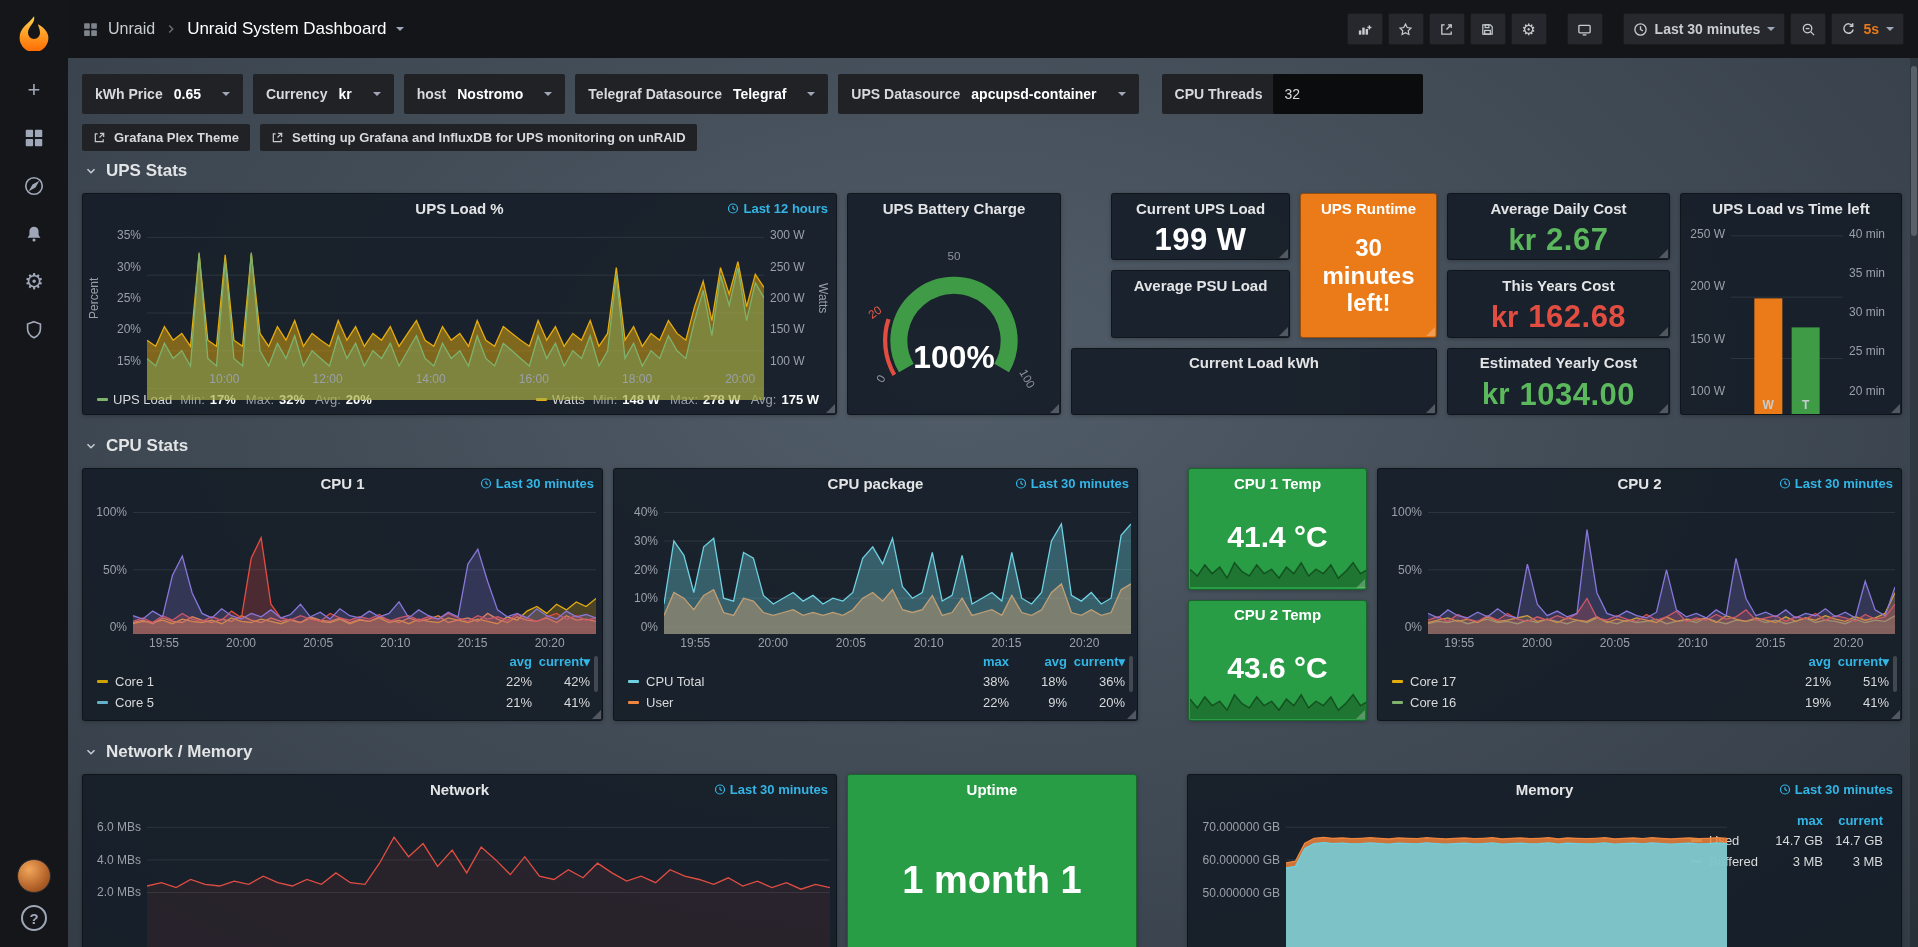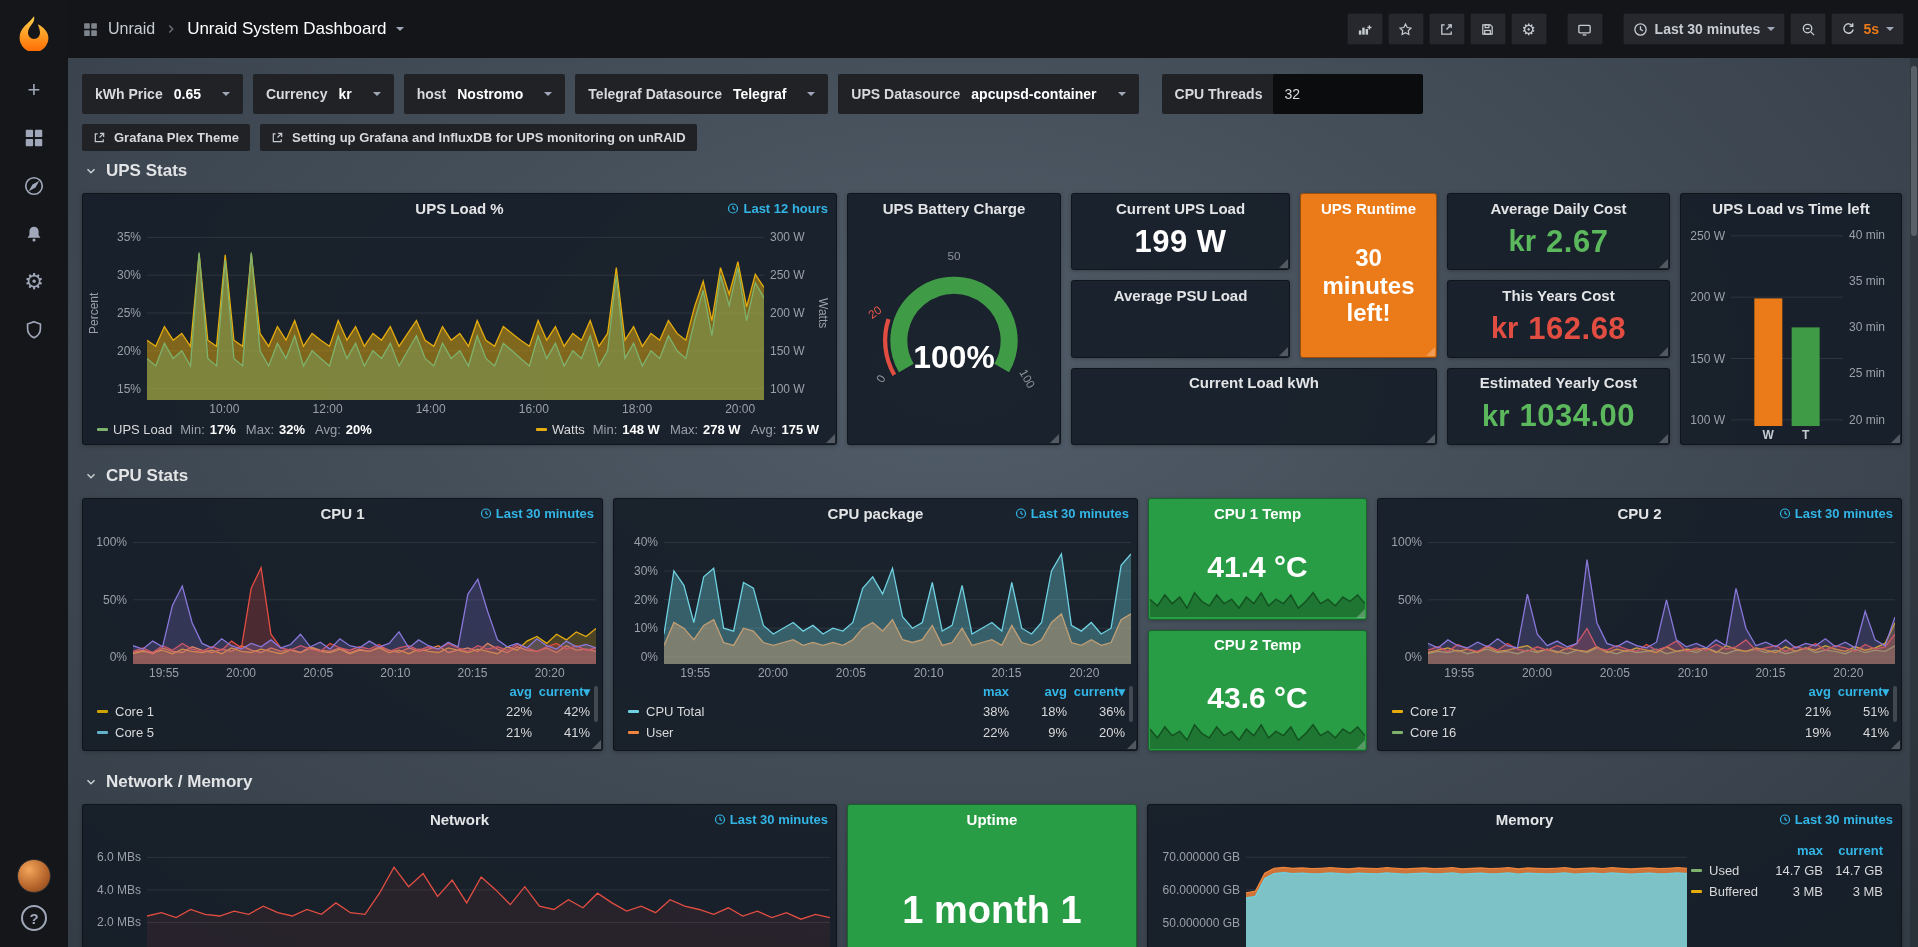--- a/index.html
+++ b/index.html
@@ -37,21 +37,21 @@
   .var-value{font-size:14px;font-weight:700;color:#fff;display:flex;align-items:center;gap:21px;white-space:nowrap;}
   .var-input{background:#0b0c0e;height:40px;min-width:150px;padding:0 11px;display:flex;align-items:center;font-size:14px;color:#d8d9da;border-radius:2px;margin-left:-2px;}
   .link-row{display:flex;gap:10px;}
   .link-chip{background:#202226;height:27px;display:flex;align-items:center;gap:8px;padding:0 11px;font-size:13px;font-weight:700;color:#d8d9da;border-radius:2px;cursor:pointer;}
   .link-chip svg{width:13px;height:13px;}
   .section-head{display:flex;align-items:center;gap:8px;padding:21px 2px 12px;color:#e3e4e6;font-weight:700;font-size:17px;cursor:pointer;}
   .section-head svg{width:14px;height:14px;}
   .section-head.first{padding-top:10px;}
 
   .grid{display:grid;gap:10px;}
-  .grid-ups{grid-template-columns:755px 214px 219px 137px 223px 1fr;grid-template-rows:repeat(3,1fr);height:252px;}
+  .grid-ups{grid-template-columns:755px 214px 219px 137px 223px 1fr;grid-template-rows:repeat(3,1fr);height:222px;}
   .grid-cpu{grid-template-columns:521px 525px 219px 1fr;grid-template-rows:repeat(2,1fr);height:253px;}
   .grid-net{grid-template-columns:755px 290px 1fr;grid-template-rows:1fr;height:253px;}
 
   .panel{background:rgba(19,27,37,0.88);border:1px solid rgba(0,0,0,0.35);border-radius:3px;position:relative;display:flex;flex-direction:column;box-shadow:0 1px 4px rgba(0,0,0,0.25);overflow:hidden;}
   .panel::after{content:'';position:absolute;right:1px;bottom:1px;width:0;height:0;border-left:9px solid transparent;border-bottom:9px solid rgba(255,255,255,0.25);}
   .panel-header{height:28px;flex-shrink:0;display:flex;align-items:center;justify-content:center;position:relative;cursor:pointer;}
   .panel-title{font-size:15px;font-weight:700;color:#e3e4e6;white-space:nowrap;}
   .panel-time{position:absolute;right:8px;top:50%;transform:translateY(-50%);display:flex;align-items:center;gap:4px;color:#33b5e5;font-size:13px;font-weight:700;}
   .panel-time svg{width:12px;height:12px;}
 
@@ -104,21 +104,21 @@
   .temp-body{flex:1;display:flex;align-items:center;justify-content:center;position:relative;padding-bottom:12px;}
   .temp-value{font-size:30px;font-weight:700;color:#fff;position:relative;z-index:2;}
   .spark{position:absolute;left:1px;right:1px;bottom:1px;height:42%;}
   .spark svg{position:absolute;inset:0;}
   .uptime-body{flex:1;display:flex;justify-content:center;}
   .uptime-value{font-size:38px;font-weight:700;color:#fff;margin-top:56px;white-space:nowrap;}
   .gauge-body{flex:1;position:relative;display:flex;align-items:center;justify-content:center;}
 
   
   .r13{grid-row:1/4;} .r12{grid-row:1/3;}
-  .c1{grid-column:1;} .c2{grid-column:2;} .c3{grid-column:3;} .c4{grid-column:4;} .c5{grid-column:5;} .c6{grid-column:6;}
+  .c1{grid-column:1;} .c2{grid-column:2;} .c3{grid-column:3;margin-left:40px;} .c4{grid-column:4;} .c5{grid-column:5;} .c6{grid-column:6;}
   .c34{grid-column:3/5;} .rw2{grid-row:2;} .rw3{grid-row:3;}
 
   
   .scrollbar{position:absolute;top:58px;right:0;bottom:0;width:8px;background:rgba(0,0,0,0.18);}
   .scroll-thumb{position:absolute;top:8px;right:1px;width:6px;height:170px;background:#5a6068;border-radius:3px;cursor:pointer;}
 </style>
 </head>
 <body>
 
 <aside class="sidebar">

